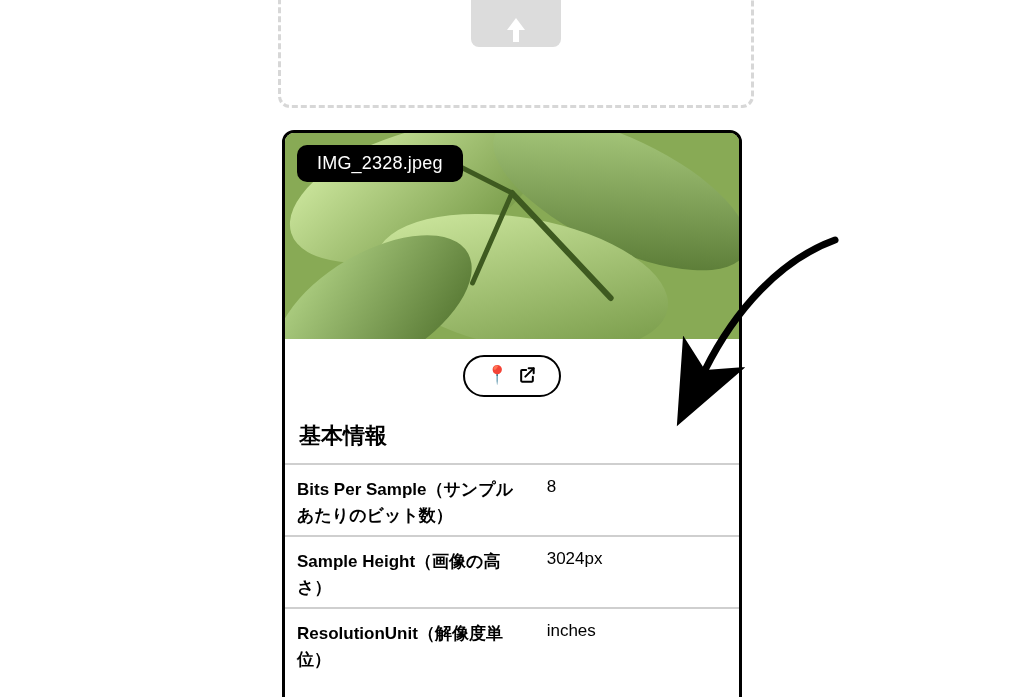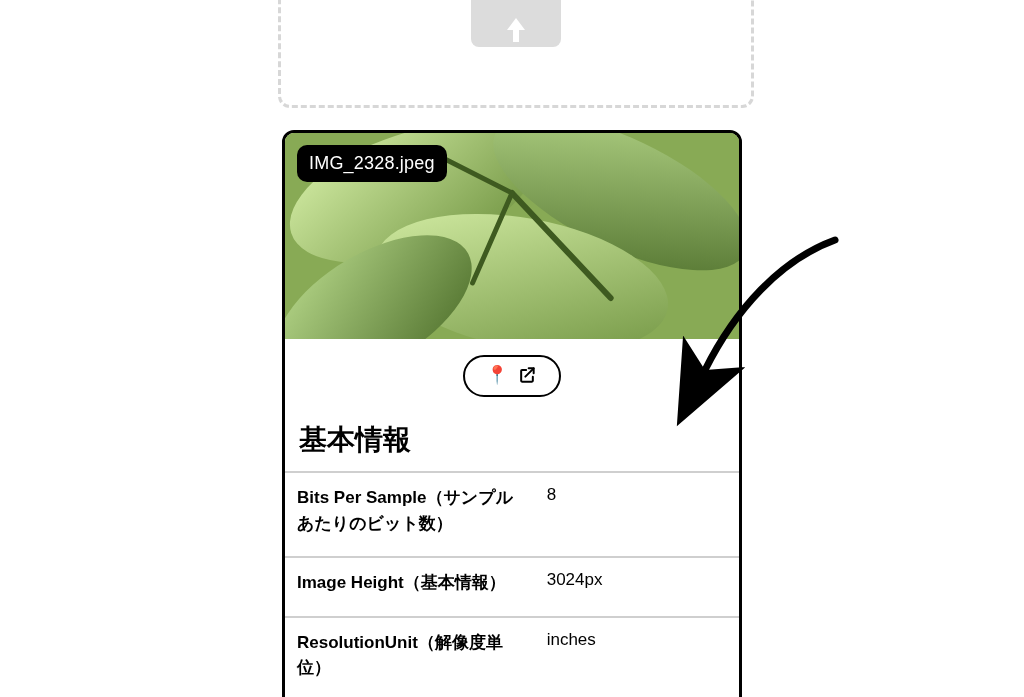--- a/index.html
+++ b/index.html
@@ -42,49 +42,49 @@
   .card .photo{
     position:relative;width:100%;height:206px;overflow:hidden;
     background:linear-gradient(135deg,#9FBE68 0%,#C3DD9B 18%,#83A24E 40%,#BEDB90 55%,#6E8E3F 70%,#A9CD7B 90%);
   }
   
   .card .photo svg{position:absolute;inset:0;width:100%;height:100%;}
 
   .filename-chip{
     position:absolute;top:12px;left:12px;
     background:#000;color:#fff;font-size:18px;font-weight:500;
-    padding:8px 12px;border-radius:10px;letter-spacing:.2px;
+    padding:8px 20px;border-radius:10px;letter-spacing:.2px;
   }
 
   .gmap-row{
     padding:16px 40px 14px;
     display:flex;justify-content:center;
   }
   .gmap-btn{
     border:2.5px solid #000;border-radius:999px;
     padding:8px 22px 10px;
     display:flex;align-items:center;gap:8px;
     font-size:18px;background:#fff;cursor:pointer;
     white-space:nowrap;
   }
   .gmap-btn .pin{color:#d94b3a;font-size:18px;line-height:1;}
   .gmap-btn .ext{display:inline-flex;align-items:center;}
   .gmap-btn .ext svg{display:block;}
 
   .section-title{
-    font-size:28px;font-weight:700;
+    font-size:22px;font-weight:700;
     padding:10px 14px 12px;
   }
 
   table.meta{
     width:100%;border-collapse:collapse;font-size:17px;
   }
   table.meta th,table.meta td{
     border-top:2px solid #cfcfcf;
-    padding:12px 12px 20px;
+    padding:12px 12px 7px;
     vertical-align:top;text-align:left;
   }
   table.meta th{
     font-weight:700;width:55%;line-height:1.5;
   }
   table.meta td{font-weight:400;}
 
   
   .annot-arrow{
     position:absolute;left:640px;top:230px;width:210px;height:180px;pointer-events:none;
@@ -150,21 +150,21 @@
 
     <div class="section-title">基本情報</div>
 
     <table class="meta">
       <tbody>
         <tr>
           <th>Bits Per Sample（サンプルあたりのビット数）</th>
           <td>8</td>
         </tr>
         <tr>
-          <th>Image Height（基本情報）</th>
+          <th>Sample Height（画像の高さ）</th>
           <td>3024px</td>
         </tr>
         <tr>
           <th>ResolutionUnit（解像度単位）</th>
           <td>inches</td>
         </tr>
       </tbody>
     </table>
 
   </div>

